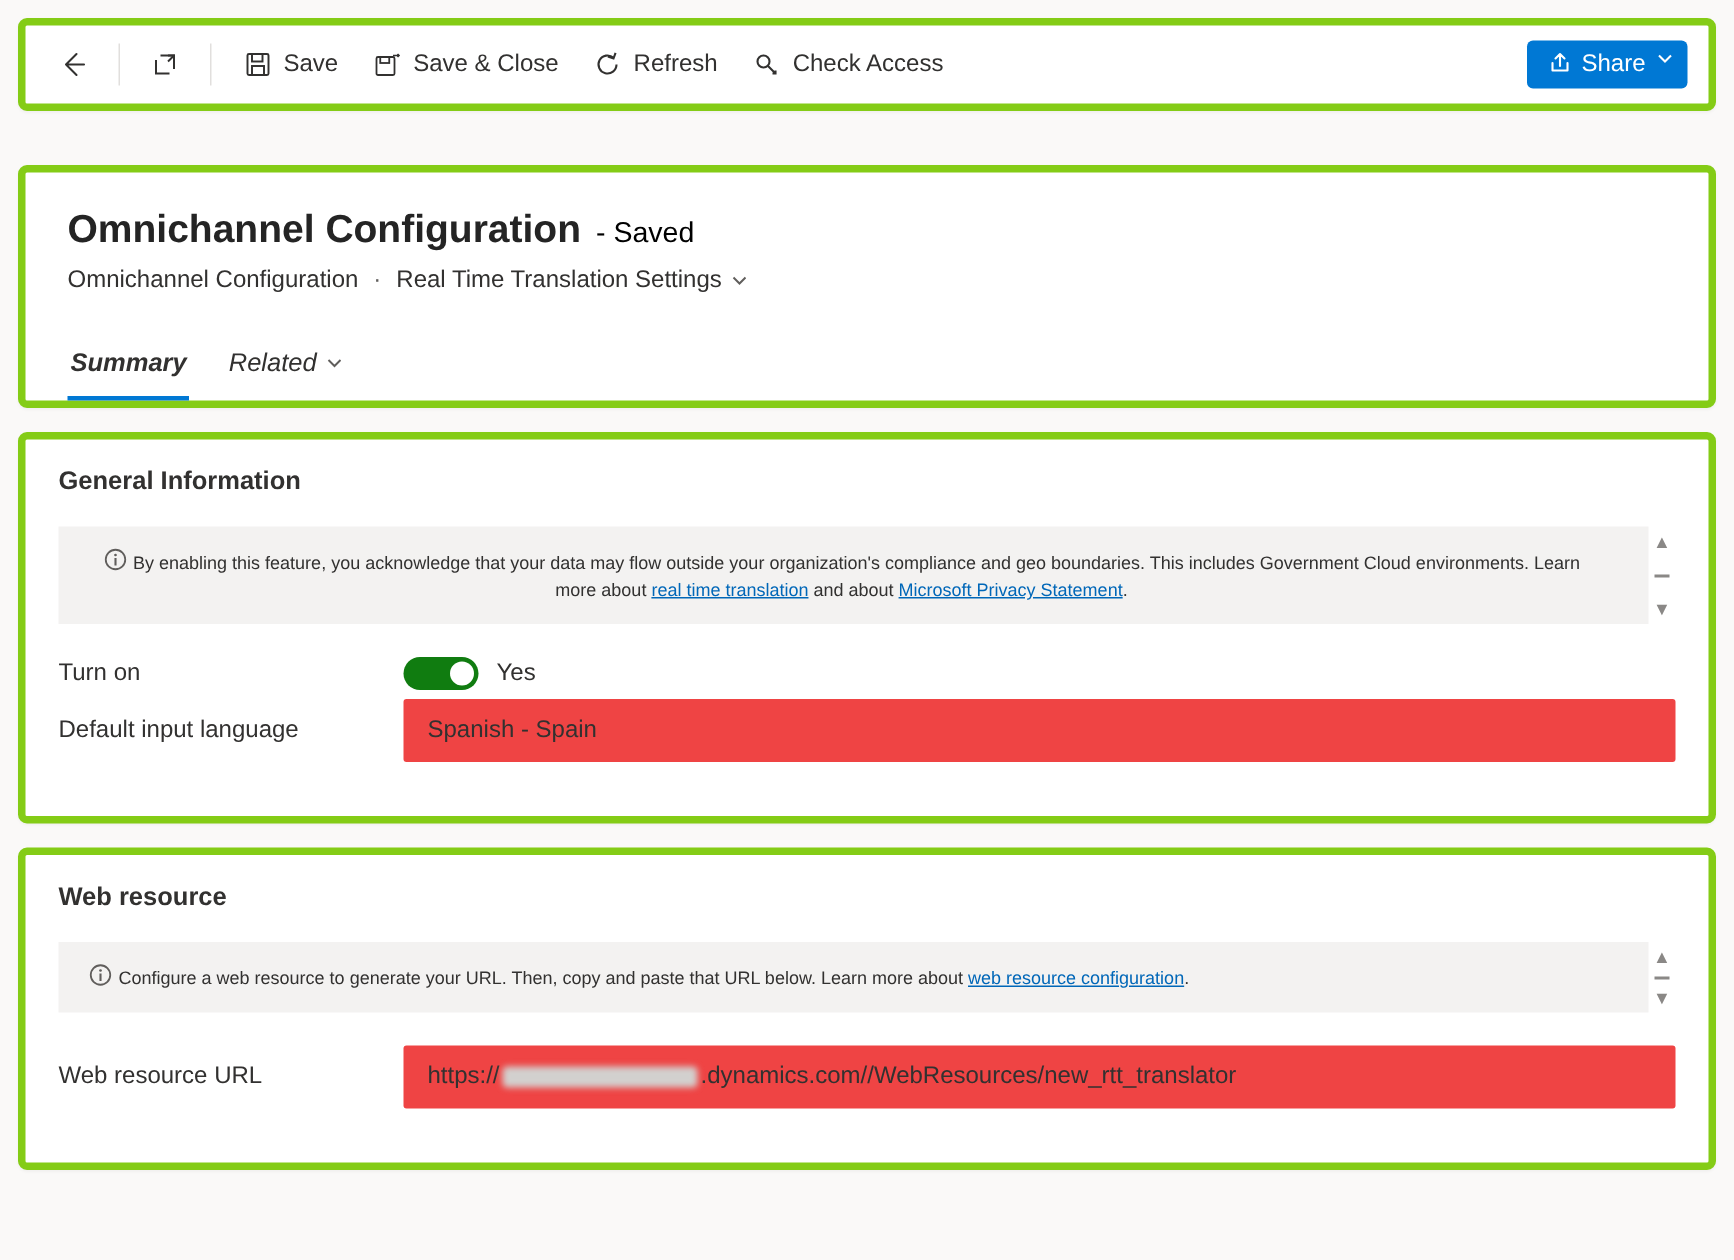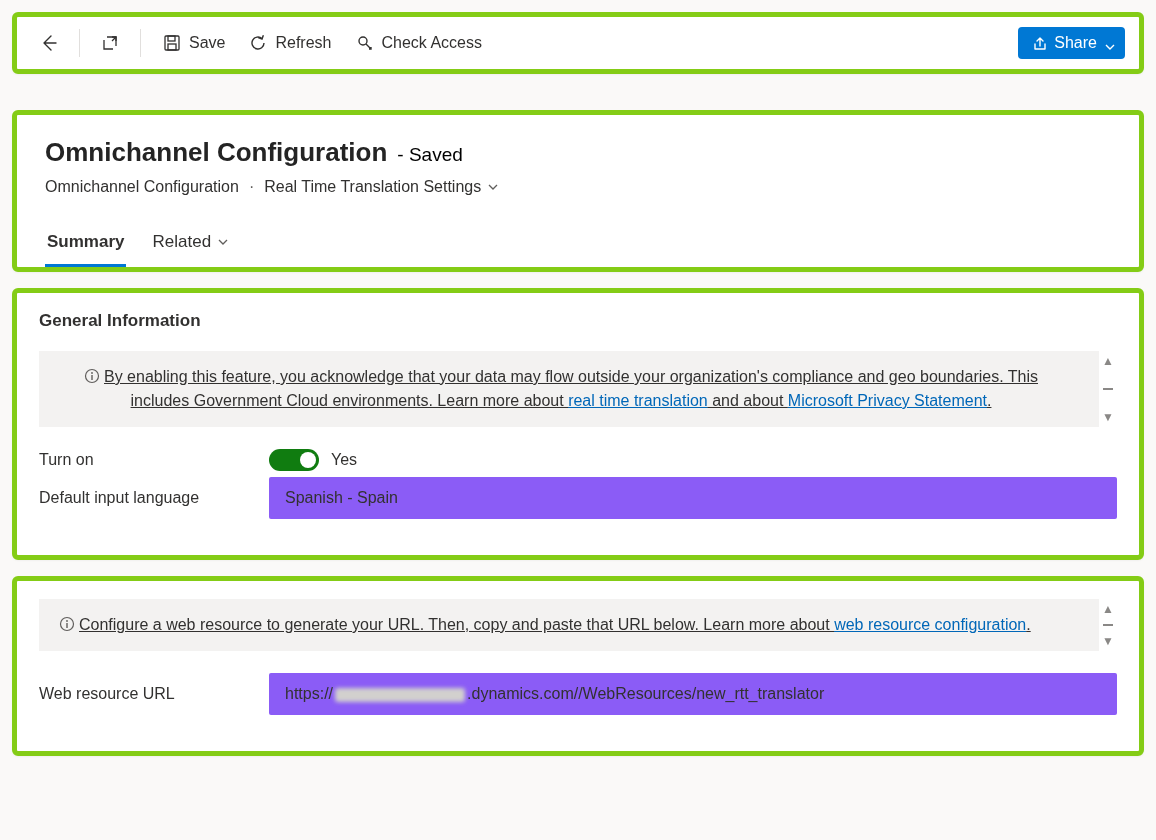--- a/index.html
+++ b/index.html
@@ -49,21 +49,21 @@
     width: 36px;
     height: 36px;
     border: none;
     background: transparent;
     cursor: pointer;
     border-radius: 4px;
   }
   .spacer { flex: 1; }
   .sharebtn {
     display: inline-flex;
-    align-items: flex-end;
+    align-items: flex-start;
     gap: 6px;
     background: #0078d4;
     color: #fff;
     border: none;
     border-radius: 4px;
     padding: 7px 10px 7px 14px;
     font-size: 16px;
     cursor: pointer;
   }
   .sharebtn .chev { margin-left: 2px; }
@@ -93,20 +93,21 @@
   }
   .tab {
     padding: 10px 2px 12px 2px;
     font-size: 17px;
     color: #323130;
     cursor: pointer;
     border-bottom: 3px solid transparent;
     display: inline-flex;
     align-items: center;
     gap: 6px;
+    font-style: italic;
   }
   .tab.active {
     font-weight: 600;
     border-bottom-color: #0078d4;
   }
   
   .section {
     padding: 18px 22px 24px 22px;
     margin-bottom: 16px;
   }
@@ -115,26 +116,25 @@
     font-weight: 600;
     margin-bottom: 20px;
   }
   .infobar-wrap {
     position: relative;
     margin-bottom: 22px;
   }
   .infobar {
     background: #f3f2f1;
     padding: 14px 36px 14px 20px;
-    font-size: 16px;
+    font-size: 12px;
     line-height: 1.5;
     color: #323130;
     margin-right: 18px;
     text-align: center;
-    text-decoration: underline;
   }
   .infobar .info-icon {
     display: inline-block;
     vertical-align: -2px;
     margin-right: 4px;
   }
   .infobar a { color: #0067b8; text-decoration: underline; cursor: pointer; }
   .scroll-arrows {
     position: absolute;
     right: 0;
@@ -165,21 +165,21 @@
     width: 50px; height: 22px; border-radius: 12px;
     background: #107c10; position: relative; cursor: pointer;
   }
   .toggle .knob {
     position: absolute; top: 3px; right: 3px;
     width: 16px; height: 16px; border-radius: 50%; background: #fff;
   }
   .toggle-text { font-size: 16px; text-align: right; }
   .select-field, .text-field {
     flex: 1;
-    background: #8b5cf6;
+    background: #ef4444;
     border: none;
     padding: 12px 16px;
     font-size: 16px;
     color: #323130;
     border-radius: 2px;
     font-family: inherit;
   }
   .url-prefix { }
   .url-redacted {
     display:inline-block;
@@ -217,20 +217,31 @@
   <div class="divider"></div>
   <button class="btn">
     <span>
       <svg width="18" height="18" viewBox="0 0 18 18">
           <rect x="2" y="2" width="14" height="14" rx="1" stroke="#323130" stroke-width="1.3" fill="none"></rect>
           <rect x="5" y="2" width="7" height="5" stroke="#323130" stroke-width="1.3" fill="none"></rect>
           <rect x="5" y="10" width="8" height="6" stroke="#323130" stroke-width="1.3" fill="none"></rect>
         </svg>
     </span>
     <span>Save</span>
+  </button>
+  <button class="btn">
+    <span>
+      <svg width="18" height="18" viewBox="0 0 18 18">
+          <rect x="2" y="4" width="12" height="12" rx="1" stroke="#323130" stroke-width="1.2" fill="none"></rect>
+          <rect x="4.5" y="4" width="6" height="4" stroke="#323130" stroke-width="1.2" fill="none"></rect>
+          <path d="M12 2 L16 2 M14 0 L14 4" stroke="#323130" stroke-width="1.2" opacity="0"></path>
+          <path d="M13 3 H17 M16 2 L17 3 L16 4" stroke="#323130" stroke-width="1.1" fill="none"></path>
+        </svg>
+    </span>
+    <span>Save &amp; Close</span>
   </button>
   <button class="btn">
     <span>
       <svg width="18" height="18" viewBox="0 0 18 18">
           <path d="M15 9 A6 6 0 1 1 13 4.5" stroke="#323130" stroke-width="1.4" fill="none"></path>
           <path d="M13 1 L13 5 L9 5" stroke="#323130" stroke-width="1.4" fill="none" transform="rotate(20 13 5)"></path>
         </svg>
     </span>
     <span>Refresh</span>
   </button>
@@ -324,20 +335,21 @@
 
   <div class="form-row">
     <div class="form-label">Default input language</div>
     <div class="select-field">
       <span>Spanish - Spain</span>
     </div>
   </div>
 </div>
 
 <div class="card section">
+  <h3>Web resource</h3>
 
   <div class="infobar-wrap">
     <div class="infobar" style="text-align:left;">
       <span class="info-icon">
         <svg width="16" height="16" viewBox="0 0 16 16">
             <circle cx="8" cy="8" r="6.5" stroke="#605e5c" stroke-width="1.2" fill="none"></circle>
             <circle cx="8" cy="5" r="0.9" fill="#605e5c"></circle>
             <rect x="7.3" y="7" width="1.4" height="5" fill="#605e5c"></rect>
           </svg>
       </span><span>Configure a web resource to generate your URL. Then, copy and paste that URL below. Learn more about </span><a>web resource configuration</a><span>.</span>

